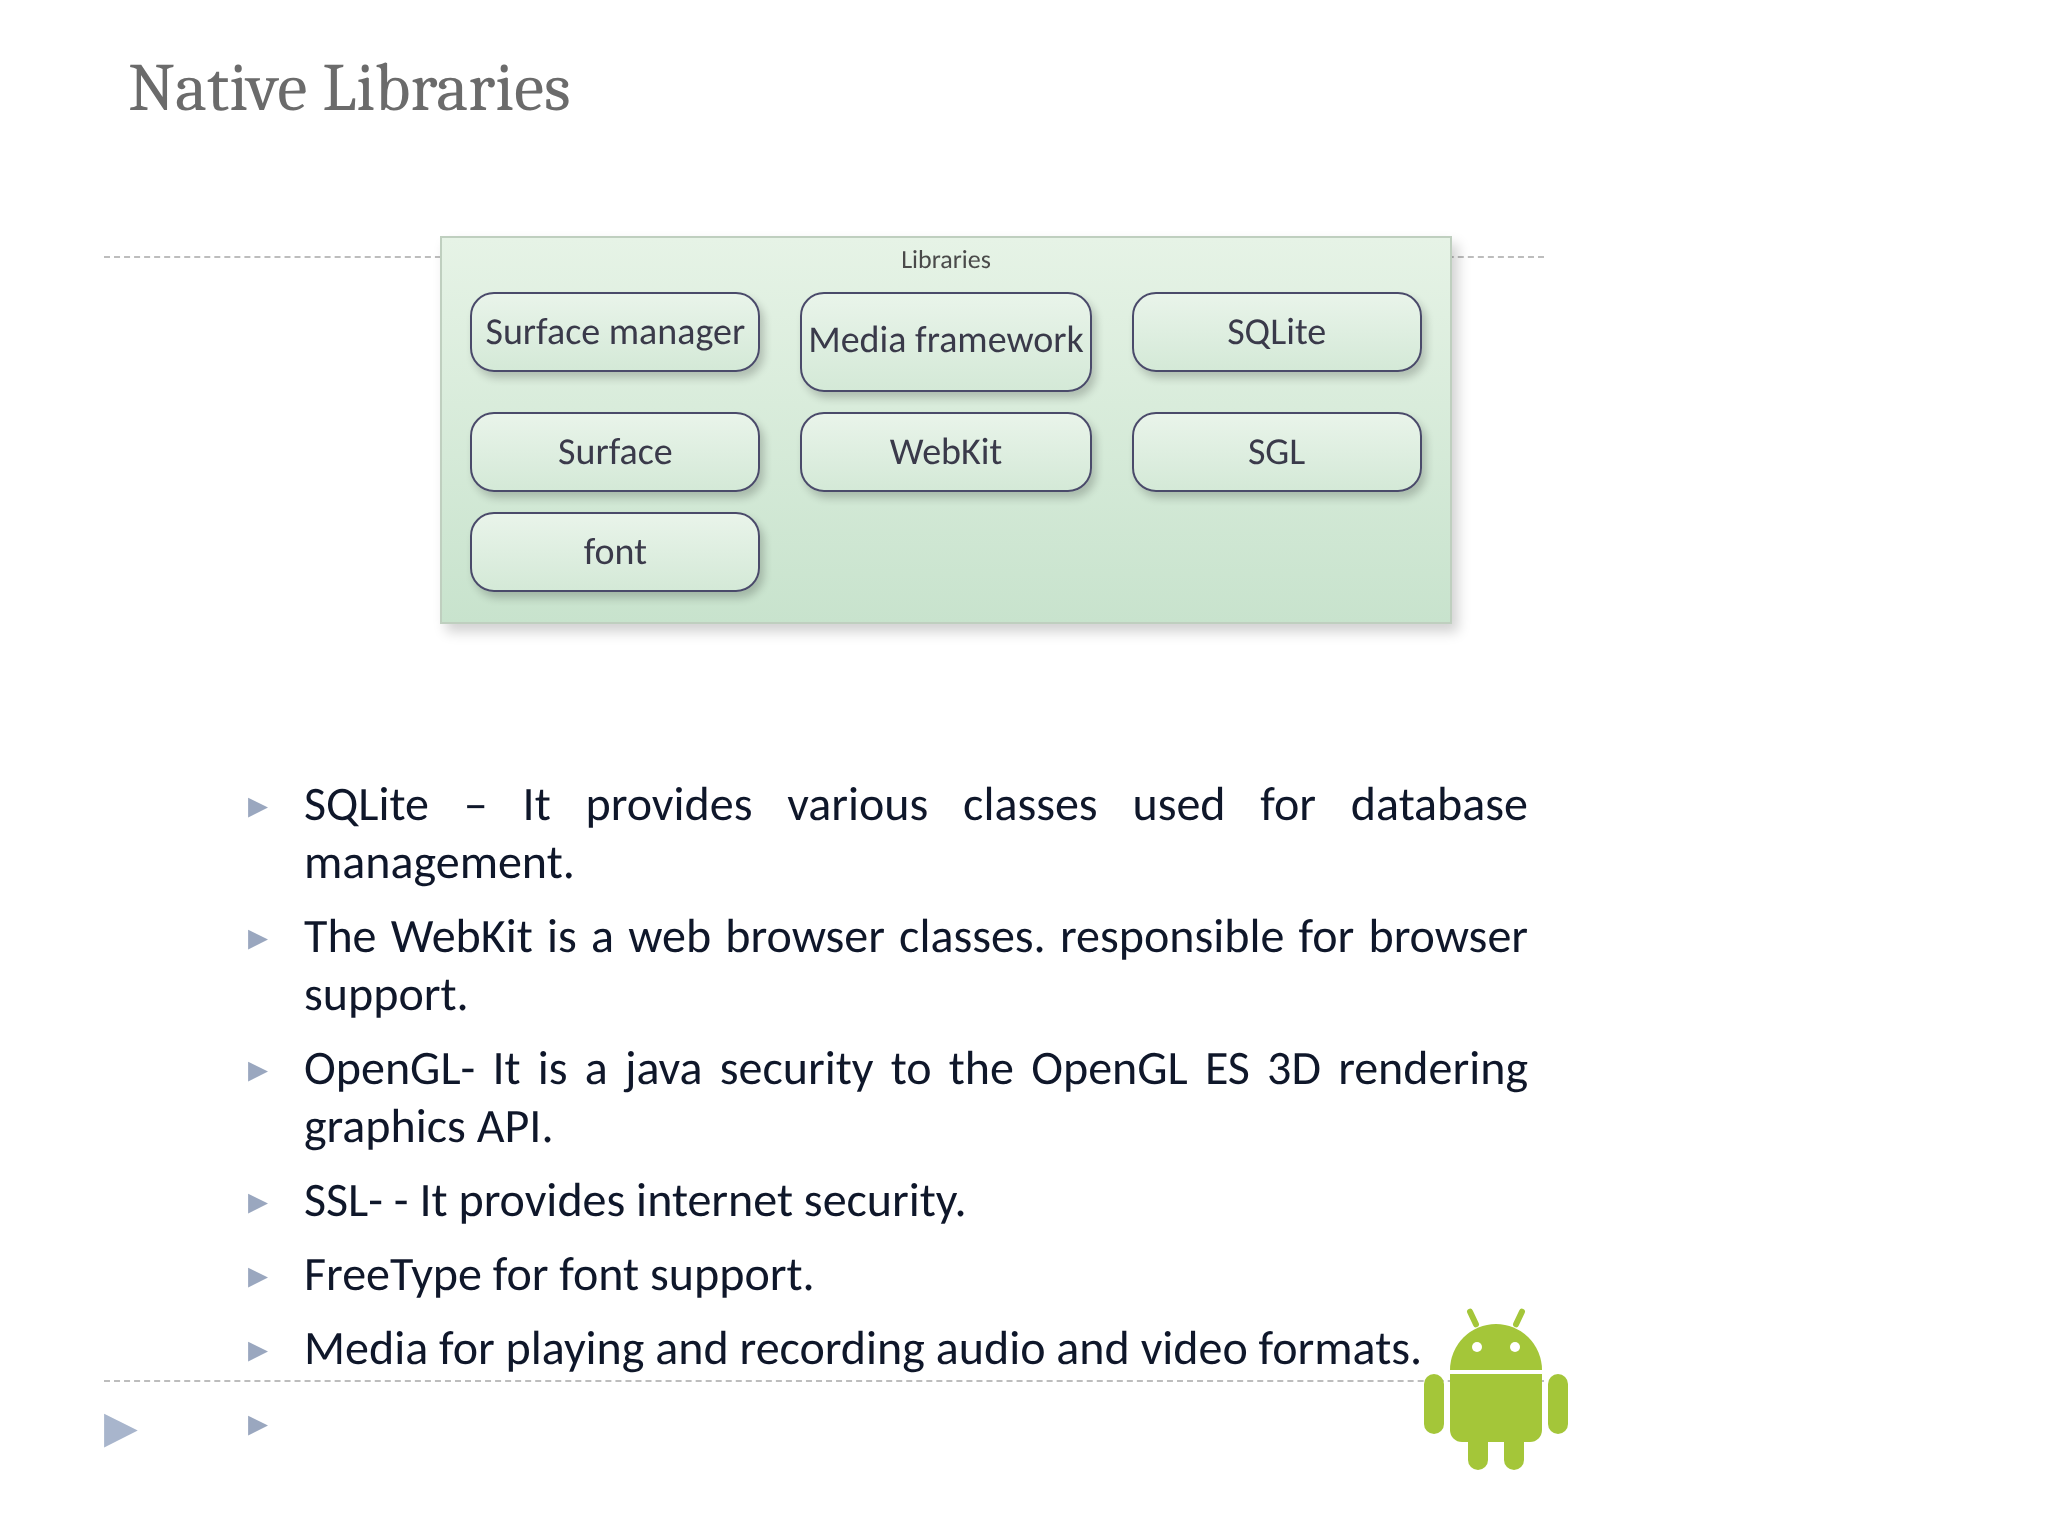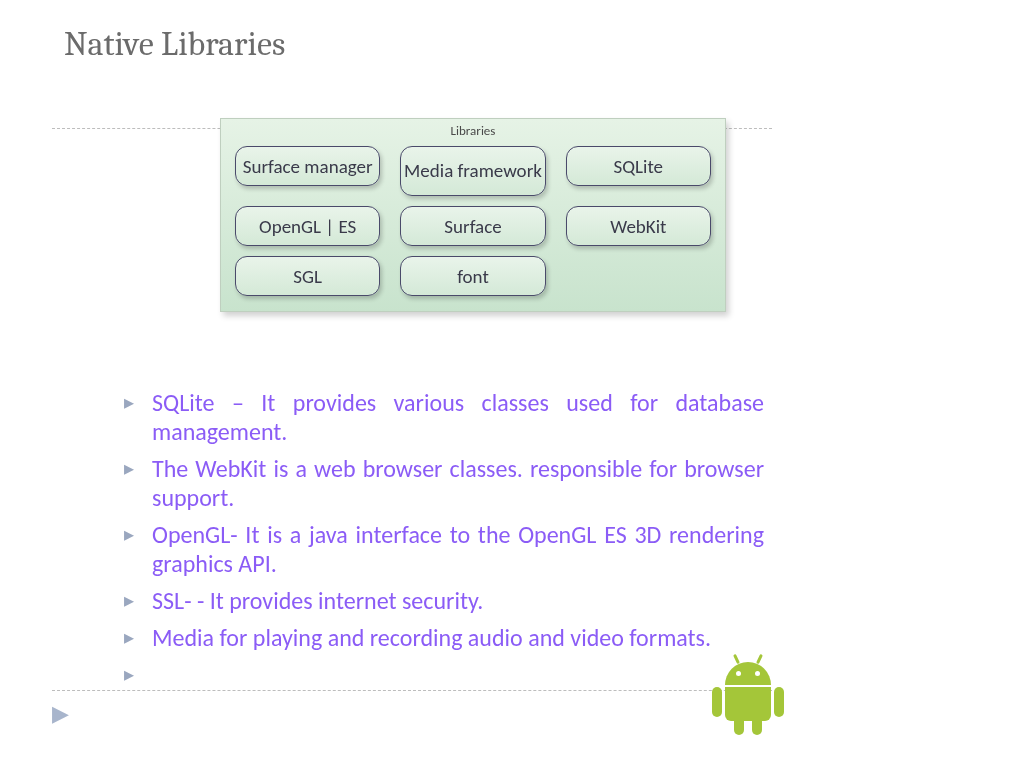--- a/index.html
+++ b/index.html
@@ -4,21 +4,21 @@
 <style>
   html,body{margin:0;padding:0;width:1024px;height:768px;background:#fff;font-family:Calibri,Arial,sans-serif;color:#333;overflow:hidden}
   .slide{position:relative;width:824px;height:768px;box-sizing:border-box}
   .title{position:absolute;left:64px;top:24px;font-family:Cambria,Georgia,serif;font-size:34px;color:#6b6b6b}
   .dashed-top{position:absolute;left:52px;right:52px;top:128px;border-top:1.5px dashed #bdbdbd}
   .diagram{position:absolute;left:220px;top:118px;width:504px;height:192px;background:linear-gradient(#e6f3e6,#c8e3cd);border:1px solid #bfcfbf;box-shadow:3px 4px 6px rgba(0,0,0,.18)}
   .diagram-label{text-align:center;font-size:13px;color:#4a4a4a;margin-top:4px}
   .grid{display:grid;grid-template-columns:repeat(3,1fr);grid-gap:10px 20px;padding:8px 14px 14px}
   .cell{height:38px;display:flex;align-items:center;justify-content:center;border:1.5px solid #4a4a6a;border-radius:12px;font-size:19px;color:#3a3a4a;background:linear-gradient(#e9f4ea,#d4e9d7);box-shadow:2px 3px 4px rgba(0,0,0,.2)}
   .cell.tall{height:48px;line-height:1.1;text-align:center}
-  .bullets{position:absolute;left:84px;right:60px;top:364px;font-size:24px;color:#8b5cf6}
+  .bullets{position:absolute;left:84px;right:60px;top:364px;font-size:24px;color:#0f172a}
   .bullets li{list-style:none;position:relative;padding-left:28px;margin:0 0 8px 0;text-align:justify}
   .bullets li::before{content:"▸";position:absolute;left:0;top:2px;color:#9aa7bf;font-size:20px}
   .dashed-bottom{position:absolute;left:52px;right:52px;top:690px;border-top:1.5px dashed #bdbdbd}
   .footer-arrow{position:absolute;left:52px;top:700px;color:#a8b5cc;font-size:22px}
   .android{position:absolute;right:46px;bottom:36px;width:60px;height:70px}
   .android .head{width:46px;height:23px;background:#a4c639;border-radius:23px 23px 0 0;margin:0 auto;position:relative}
   .android .head::before,.android .head::after{content:"";position:absolute;top:-8px;width:3px;height:10px;background:#a4c639;border-radius:2px}
   .android .head::before{left:10px;transform:rotate(-25deg)}
   .android .head::after{right:10px;transform:rotate(25deg)}
   .android .eye{position:absolute;width:5px;height:5px;background:#fff;border-radius:50%;top:9px}
@@ -36,33 +36,33 @@
   <div class="title">Native Libraries</div>
   <div class="dashed-top"></div>
 
   <div class="diagram">
     <div class="diagram-label">Libraries</div>
     <div class="grid">
       <div class="cell">Surface manager</div>
       <div class="cell tall">Media
 framework</div>
       <div class="cell">SQLite</div>
-      <div class="cell">OpenGL  |  ES</div>
       <div class="cell">Surface</div>
       <div class="cell">WebKit</div>
       <div class="cell">SGL</div>
       <div class="cell">font</div>
     </div>
   </div>
 
   <ul class="bullets">
     <li>SQLite – It provides various classes used for database management.</li>
     <li>The WebKit is a web browser classes. responsible for browser support.</li>
-    <li>OpenGL- It is a java  interface to the OpenGL ES 3D rendering graphics API.</li>
+    <li>OpenGL- It is a java  security to the OpenGL ES 3D rendering graphics API.</li>
     <li>SSL- - It provides internet security.</li>
+    <li> FreeType for font support.</li>
     <li> Media for playing and recording audio and video formats.</li>
     <li></li>
   </ul>
 
   <div class="dashed-bottom"></div>
   <div class="footer-arrow">▶</div>
 
   <div class="android">
     <div class="head">
         <span class="eye l"></span>

